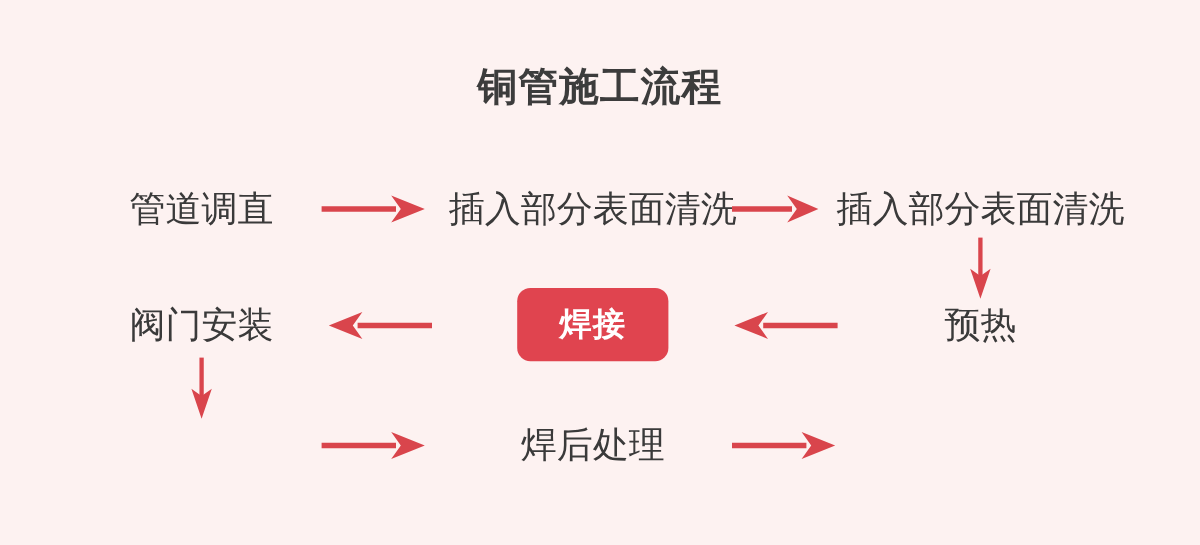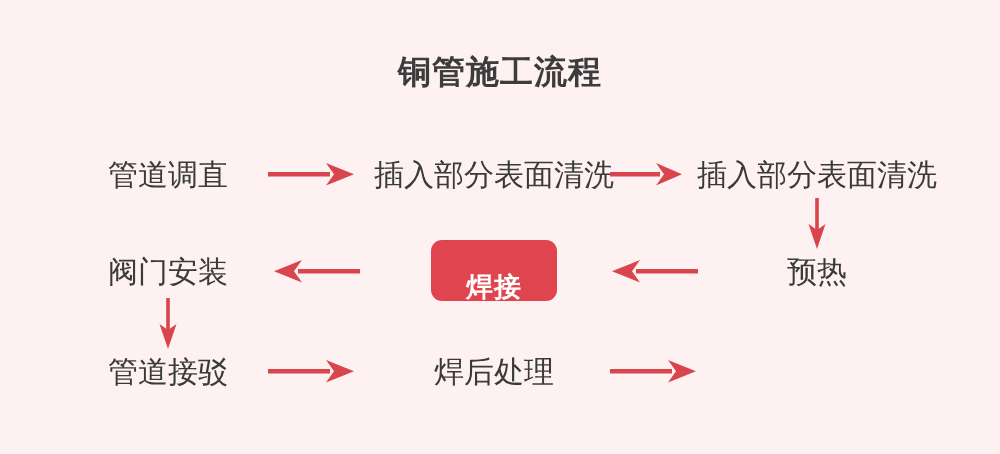--- a/index.html
+++ b/index.html
@@ -58,21 +58,21 @@
   
   .node-highlight {
     position: absolute;
     left: 431px;
     top: 240px;
     width: 126px;
     height: 61px;
     background: #e0444f;
     border-radius: 11px;
     display: flex;
-    align-items: flex-end;
+    align-items: center;
     justify-content: center;
   }
   .node-highlight .hl-label {
     font-size: 27px;
     font-weight: bold;
     color: #ffffff;
     letter-spacing: 1px;
     line-height: 1;
   }
 
@@ -150,21 +150,20 @@
     </svg>
   </div>
 
   <div class="arrow arr-v-left">
     <svg width="22" height="52" viewBox="0 0 22 52">
       <path d="M11 0 V36" stroke="#d9454c" stroke-width="3.6" fill="none"></path>
       <path d="M11 51 L2.5 26 L11 32 L19.5 26 Z" fill="#d9454c"></path>
     </svg>
   </div>
 
-  <div class="node col-1 row-3">管道接驳</div>
 
   <div class="node col-2 row-3">焊后处理</div>
 
 
   <div class="arrow arr-r3a">
     <svg width="88" height="26" viewBox="0 0 88 26">
       <path d="M0 12.2 H62" stroke="#d9454c" stroke-width="4.6" fill="none"></path>
       <path d="M86 12.2 L58 1 L66 12.2 L58 23.4 Z" fill="#d9454c"></path>
     </svg>
   </div>

